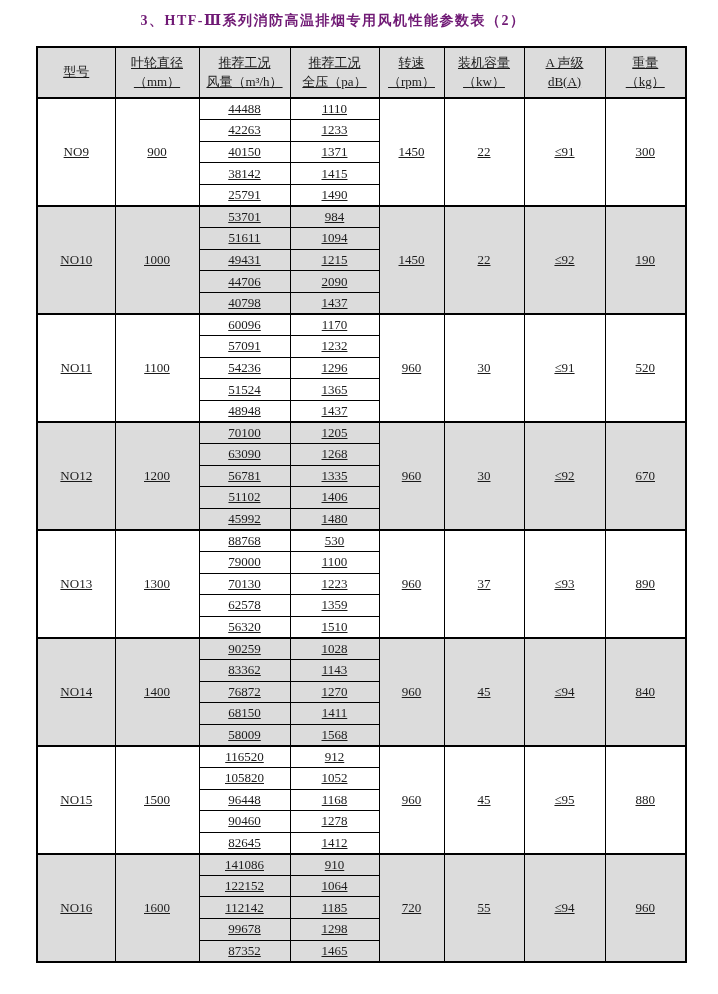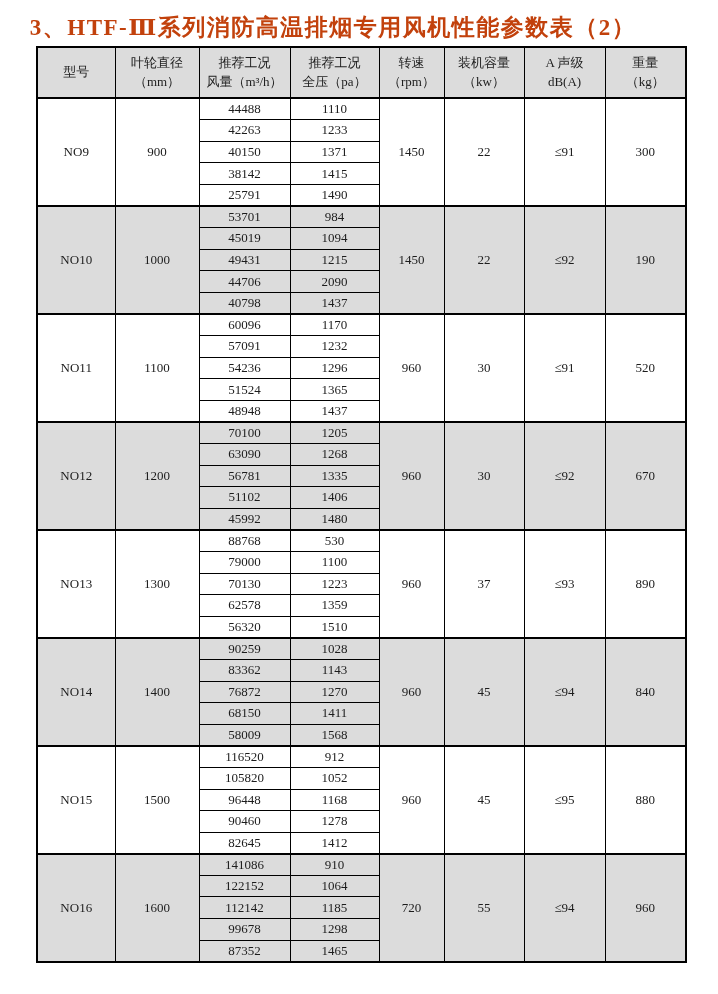--- a/index.html
+++ b/index.html
@@ -12,34 +12,35 @@
     color: #1a1a1a;
     position: relative;
     overflow: hidden;
   }
   .page-title {
     position: absolute;
     top: 12px;
     left: 0;
     width: 666px;
     text-align: center;
-    font-size: 23px;
+    font-size: 14px;
     font-weight: bold;
     letter-spacing: 1.5px;
-    color: #c2410c;
+    color: #701a75;
     white-space: nowrap;
   }
   table.spec-table {
     position: absolute;
     left: 36px;
     top: 46px;
     width: 649px;
     border-collapse: collapse;
     table-layout: fixed;
     border: 2px solid #000;
+    text-decoration: underline;
   }
   .spec-table th,
   .spec-table td {
     border: 1px solid #000;
     text-align: center;
     vertical-align: middle;
     padding: 0;
     font-weight: normal;
     font-size: 13px;
     color: #1c1c1c;
@@ -146,21 +147,21 @@
         <td rowspan="5" class="shaded">NO10</td>
         <td rowspan="5" class="shaded">1000</td>
         <td class="shaded">53701</td>
         <td class="shaded">984</td>
         <td rowspan="5" class="shaded">1450</td>
         <td rowspan="5" class="shaded">22</td>
         <td rowspan="5" class="shaded">≤92</td>
         <td rowspan="5" class="shaded">190</td>
       </tr>
       <tr>
-        <td class="shaded">45019</td>
+        <td class="shaded">51611</td>
         <td class="shaded">1094</td>
       </tr>
       <tr>
         <td class="shaded">49431</td>
         <td class="shaded">1215</td>
       </tr>
       <tr>
         <td class="shaded">44706</td>
         <td class="shaded">2090</td>
       </tr>

